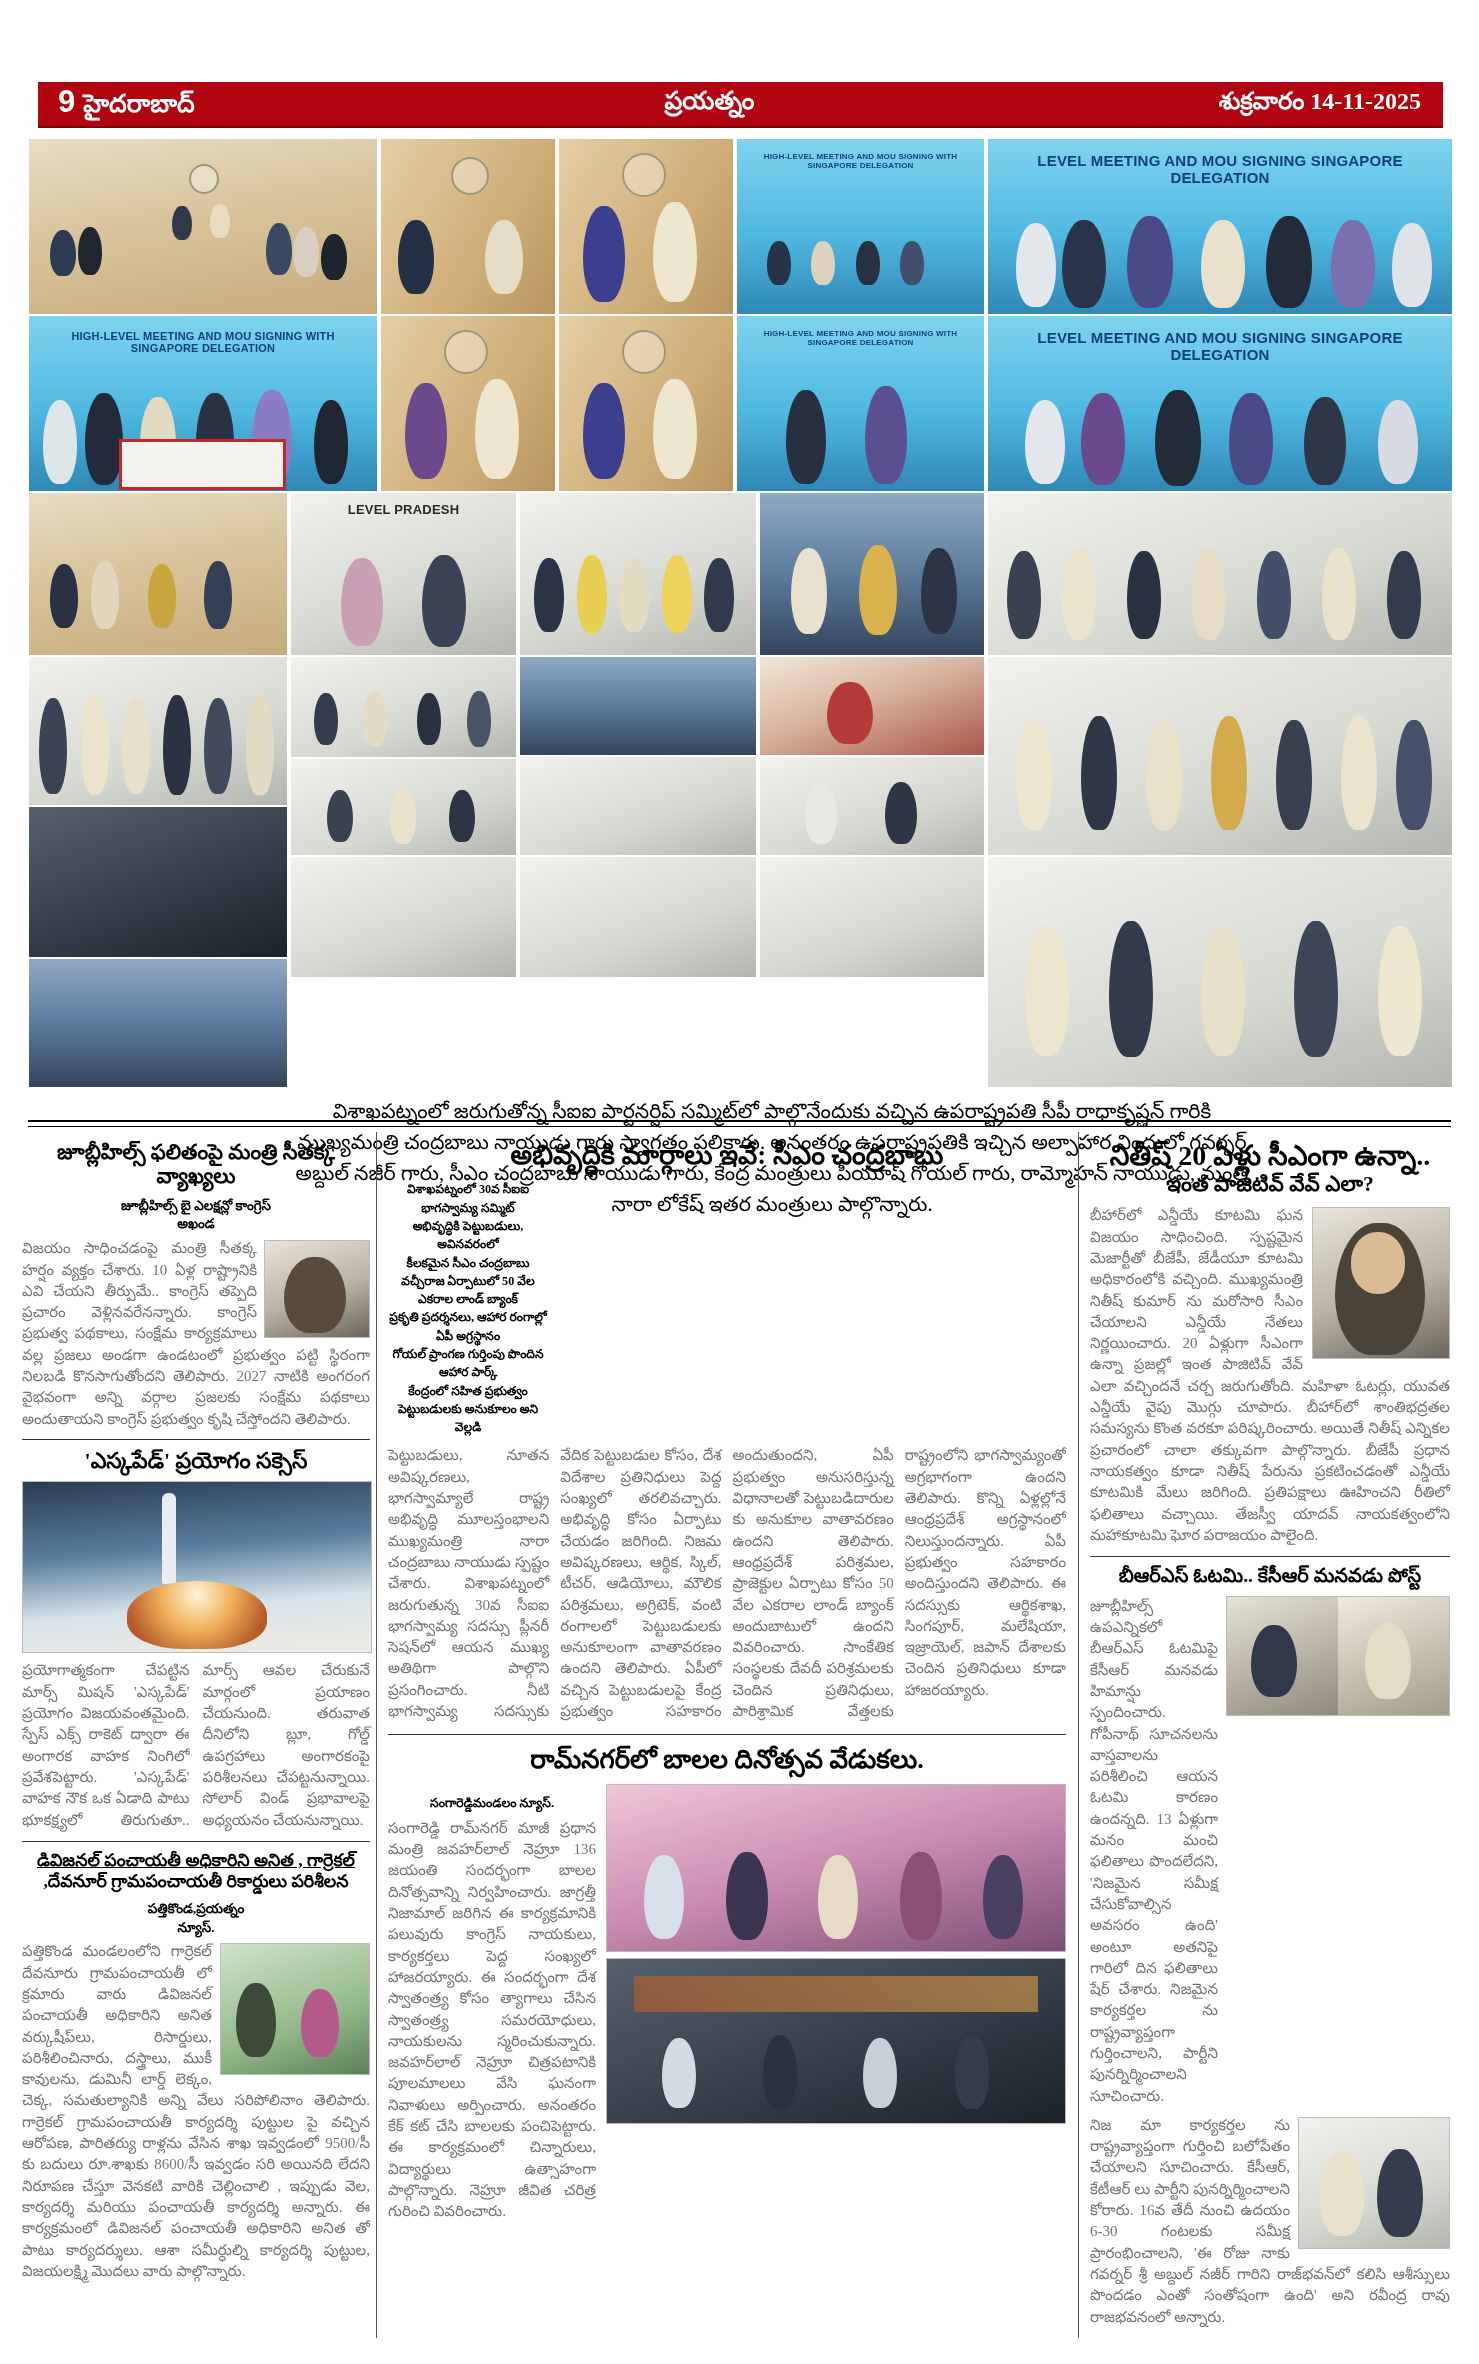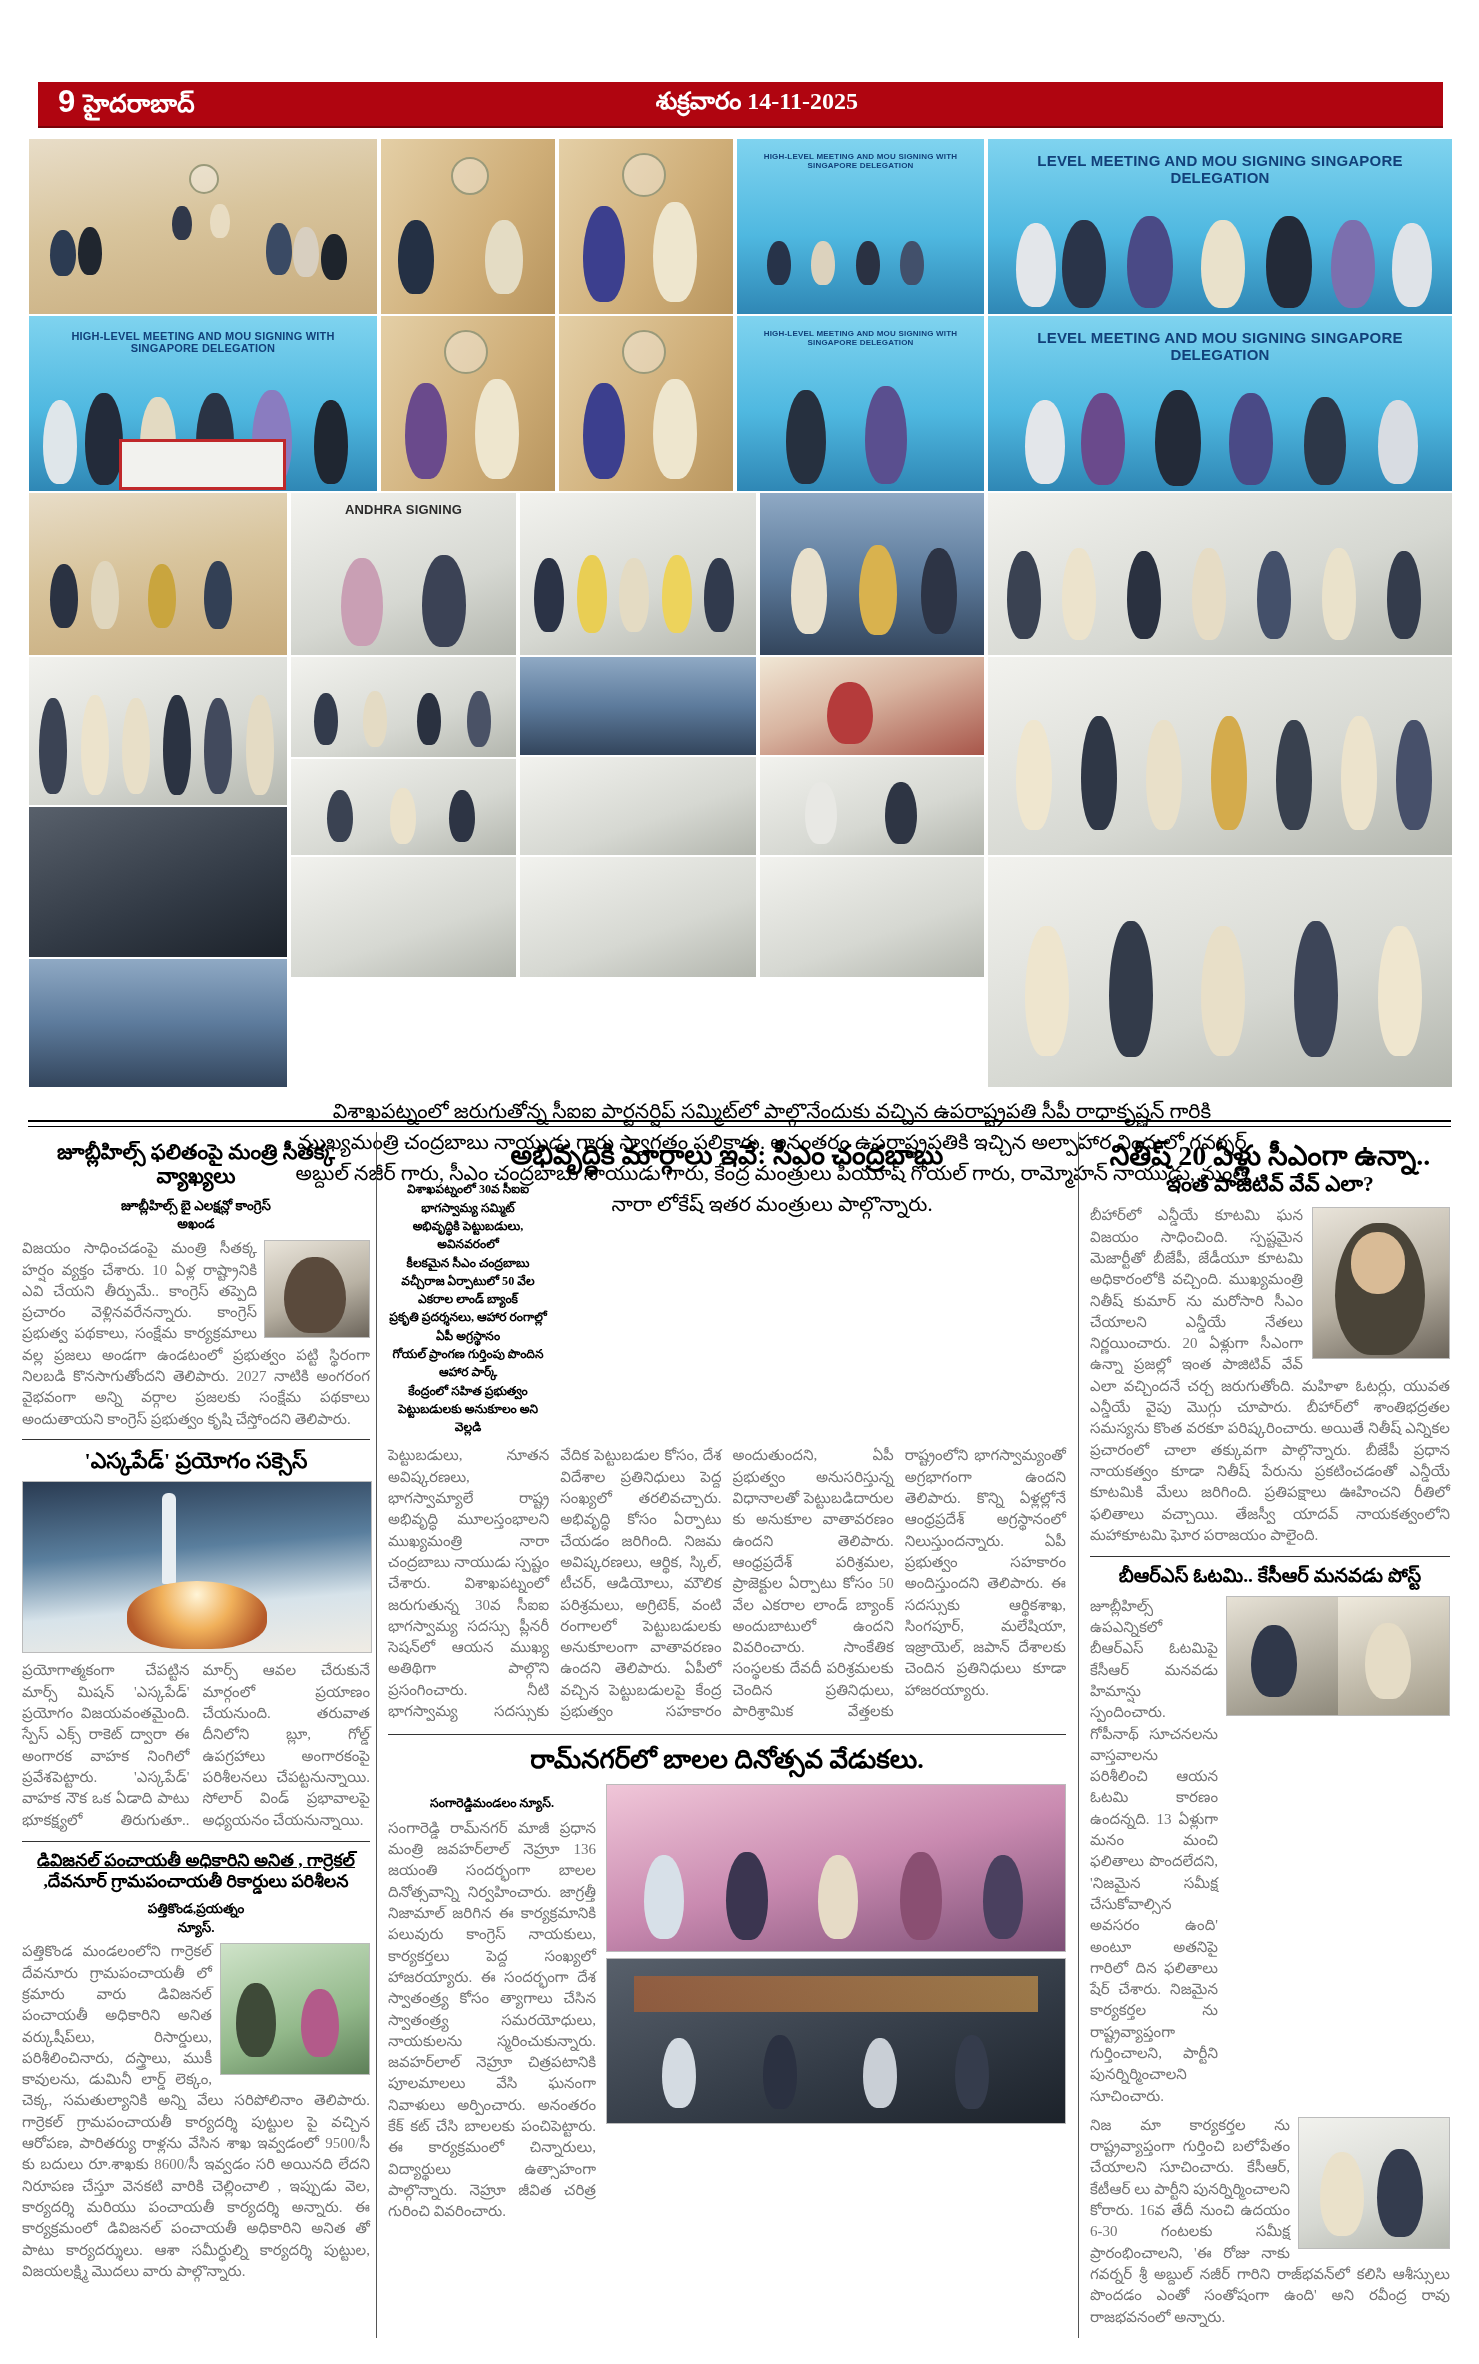--- a/index.html
+++ b/index.html
@@ -78,20 +78,21 @@
 </head>
 <body>
 
 <div class="page">
 
   <div class="masthead">
     <div class="mh-left">
       <span class="mh-num">9</span>
       <span class="mh-city">హైదరాబాద్</span>
     </div>
+    <div class="mh-center">ప్రయత్నం</div>
     <div class="mh-right">శుక్రవారం 14-11-2025</div>
   </div>
 
   <div class="photo-block">
 
     <div class="ph p-room" style="left:0;top:0;width:348px;height:175px;">
       <div class="emblem" style="left:46%;top:14%;width:26px;height:26px;"></div>
       <div class="figshape" style="left:6%;top:52%;width:26px;height:46px;background:#2c3b52;"></div>
       <div class="figshape" style="left:14%;top:50%;width:24px;height:48px;background:#20262f;"></div>
       <div class="figshape" style="left:68%;top:48%;width:26px;height:52px;background:#3a4a64;"></div>
@@ -163,21 +164,21 @@
       <div class="figshape" style="left:84%;top:48%;width:40px;height:84px;background:#d8dce2;"></div>
     </div>
 
     <div class="ph p-room" style="left:0;top:354px;width:258px;height:162px;">
       <div class="figshape" style="left:8%;top:44%;width:28px;height:64px;background:#2a3242;"></div>
       <div class="figshape" style="left:24%;top:42%;width:28px;height:68px;background:#e0d6bd;"></div>
       <div class="figshape" style="left:46%;top:44%;width:28px;height:64px;background:#c9a53e;"></div>
       <div class="figshape" style="left:68%;top:42%;width:28px;height:68px;background:#334055;"></div>
     </div>
     <div class="ph p-white" style="left:262px;top:354px;width:225px;height:162px;">
-      <div class="banner-txt" style="font-size:13px;color:#2a2a2a;top:6%;">ANDHRA SIGNING</div>
+      <div class="banner-txt" style="font-size:13px;color:#2a2a2a;top:6%;">LEVEL PRADESH</div>
       <div class="figshape" style="left:22%;top:40%;width:42px;height:88px;background:#c99fb4;"></div>
       <div class="figshape" style="left:58%;top:38%;width:44px;height:92px;background:#3b4255;"></div>
     </div>
     <div class="ph p-white" style="left:491px;top:354px;width:236px;height:162px;">
       <div class="figshape" style="left:6%;top:40%;width:30px;height:74px;background:#2b3346;"></div>
       <div class="figshape" style="left:24%;top:38%;width:30px;height:78px;background:#e9ce54;"></div>
       <div class="figshape" style="left:42%;top:40%;width:30px;height:74px;background:#e4dbc3;"></div>
       <div class="figshape" style="left:60%;top:38%;width:30px;height:78px;background:#edd35c;"></div>
       <div class="figshape" style="left:78%;top:40%;width:30px;height:74px;background:#313a4d;"></div>
     </div>

